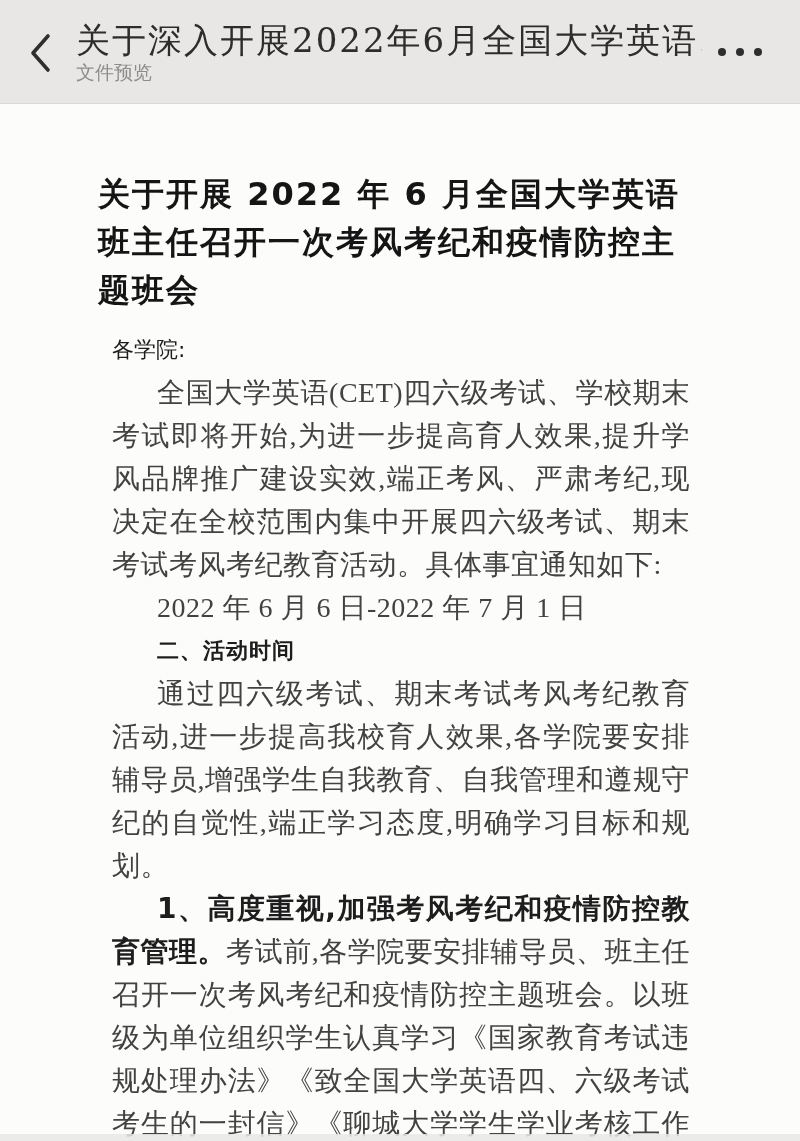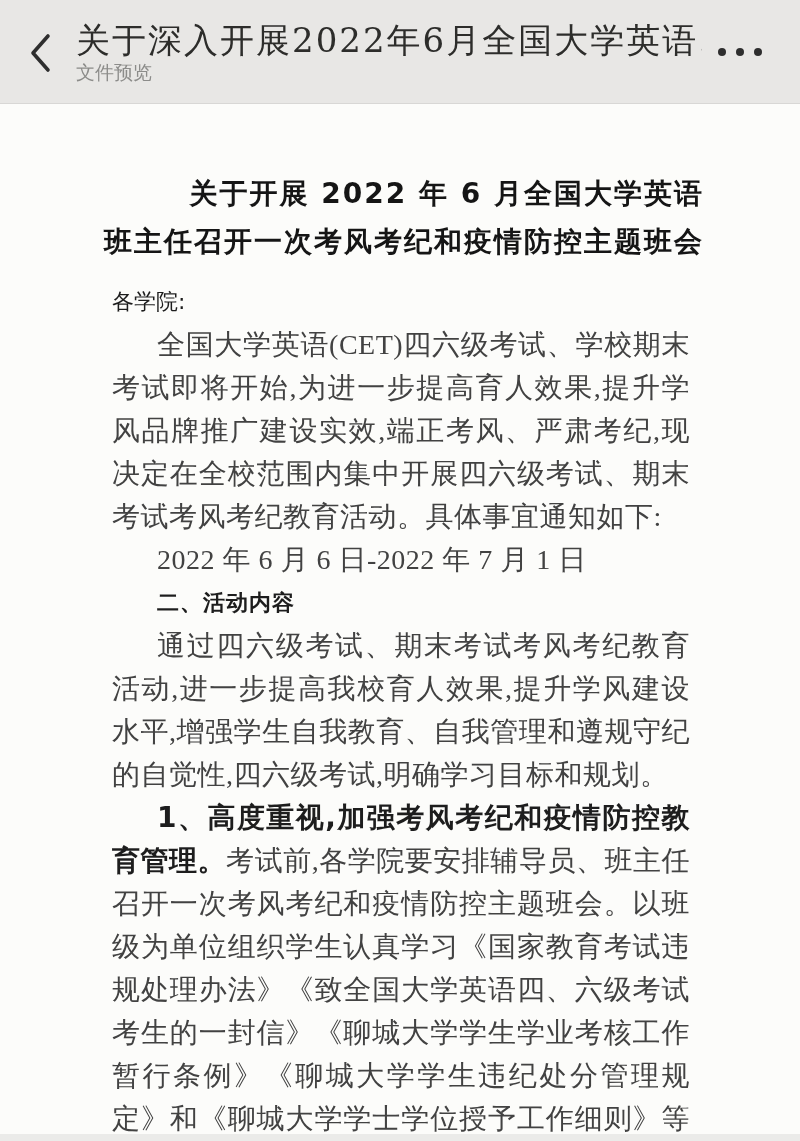--- a/index.html
+++ b/index.html
@@ -58,22 +58,22 @@
 
   
   .doc{
     position:absolute;top:104px;left:0;right:0;bottom:0;
     background:var(--doc-bg,#fcfcfa);
     padding:66px 110px 0 112px;
     overflow:hidden;
   }
   .doc-title{
     font-family:"DejaVu Sans","Liberation Sans",sans-serif;
-    font-weight:bold;font-size:28px;line-height:48px;letter-spacing:2px;
-    text-align:right;color:#151515;
+    font-weight:bold;font-size:32px;line-height:48px;letter-spacing:2px;
+    text-align:left;color:#151515;
     margin:0 -14px 14px -14px;
   }
   .salutation{
     font-family:"DejaVu Sans","Liberation Sans",sans-serif;
     font-weight:normal;font-size:22px;line-height:43px;
     color:var(--heading-color,#1d1d1d);margin:0;
   }
   .body-p{
     font-family:"Liberation Serif","DejaVu Serif",serif;
     font-size:28px;line-height:43px;letter-spacing:0.5px;
@@ -130,21 +130,21 @@
       <div>关于开展 2022 年 6 月全国大学英语</div>
       <div>班主任召开一次考风考纪和疫情防控主题班会</div>
     </h1>
 
     <p class="salutation">各学院:</p>
 
     <p class="body-p indent">全国大学英语(CET)四六级考试、学校期末考试即将开始,为进一步提高育人效果,提升学风品牌推广建设实效,端正考风、严肃考纪,现决定在全校范围内集中开展四六级考试、期末考试考风考纪教育活动。具体事宜通知如下:</p>
 
     <p class="body-p indent">2022 年 6 月 6 日-2022 年 7 月 1 日</p>
 
-    <h2 class="sec-heading">二、活动内容</h2>
-    <p class="body-p indent">通过四六级考试、期末考试考风考纪教育活动,进一步提高我校育人效果,提升学风建设水平,增强学生自我教育、自我管理和遵规守纪的自觉性,四六级考试,明确学习目标和规划。</p>
+    <h2 class="sec-heading">二、活动时间</h2>
+    <p class="body-p indent">通过四六级考试、期末考试考风考纪教育活动,进一步提高我校育人效果,各学院要安排辅导员,增强学生自我教育、自我管理和遵规守纪的自觉性,端正学习态度,明确学习目标和规划。</p>
 
     <p class="body-p indent"><span class="lead-bold">1、高度重视,加强考风考纪和疫情防控教育管理。</span><span>考试前,各学院要安排辅导员、班主任召开一次考风考纪和疫情防控主题班会。以班级为单位组织学生认真学习《国家教育考试违规处理办法》《致全国大学英语四、六级考试考生的一封信》《聊城大学学生学业考核工作暂行条例》《聊城大学学生违纪处分管理规定》和《聊城大学学士学位授予工作细则》等规定,将文件中有关考试管理规定、学生违纪与作弊的认定、不能授予学士学位等的要求明确告知学生。同时,要认真组织学生学习学校关于四六级考试、期末考试疫情防控的具体工作要求,告知学生严格遵守四六级考试、期末考</span></p>
 
   </main>
 
   <div class="bottom-edge"></div>
 </div>
 
 </body></html>

